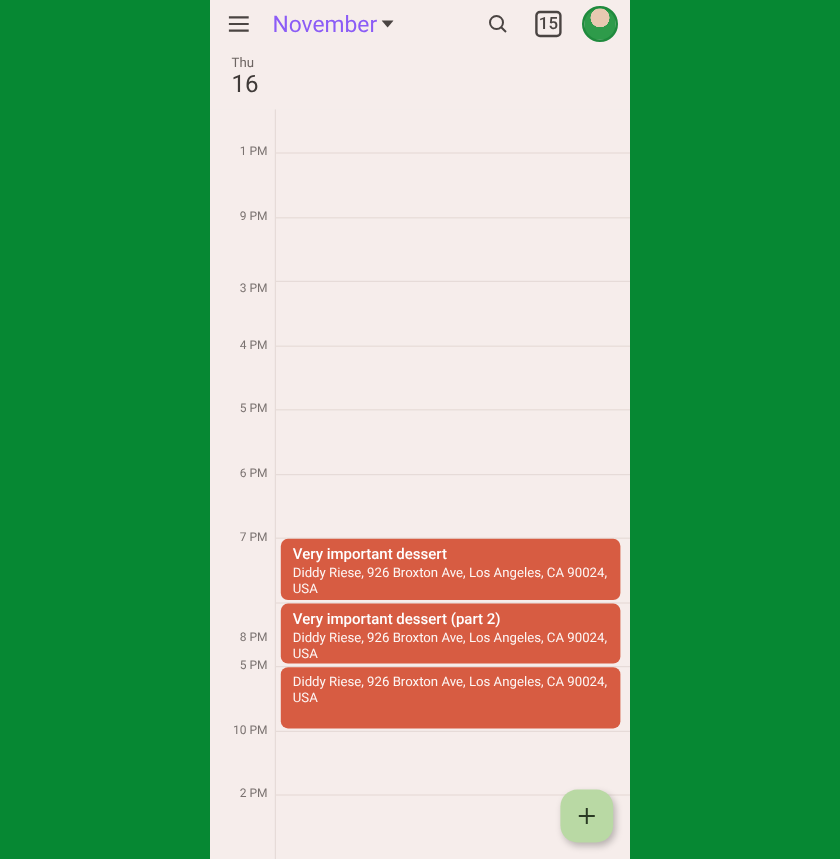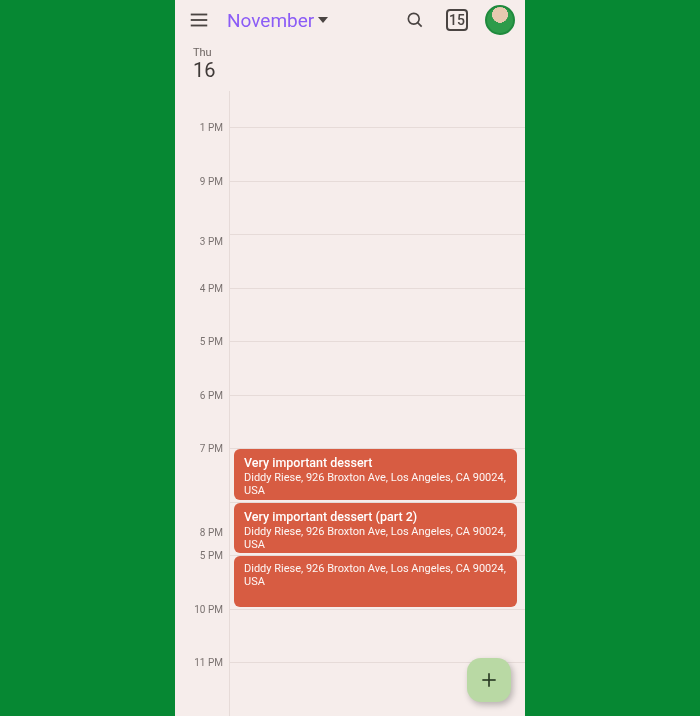--- a/index.html
+++ b/index.html
@@ -164,21 +164,21 @@
         <div class="hour-label" style="top: 36px;">1 PM</div>
         <div class="hour-label" style="top: 89.5px;">9 PM</div>
         <div class="hour-label" style="top: 150px;">3 PM</div>
         <div class="hour-label" style="top: 196.5px;">4 PM</div>
         <div class="hour-label" style="top: 250px;">5 PM</div>
         <div class="hour-label" style="top: 303.5px;">6 PM</div>
         <div class="hour-label" style="top: 357px;">7 PM</div>
         <div class="hour-label" style="top: 410.5px; margin-top: 30px;">8 PM</div>
         <div class="hour-label" style="top: 464px;">5 PM</div>
         <div class="hour-label" style="top: 517.5px;">10 PM</div>
-        <div class="hour-label" style="top: 571px;">11 PM</div>
+        <div class="hour-label" style="top: 571px;">2 PM</div>
       </div>
     <div class="events-col" id="events-col">
         <div class="hour-line" style="top: 36px;"></div>
         <div class="hour-line" style="top: 89.5px;"></div>
         <div class="hour-line" style="top: 143px;"></div>
         <div class="hour-line" style="top: 196.5px;"></div>
         <div class="hour-line" style="top: 250px;"></div>
         <div class="hour-line" style="top: 303.5px;"></div>
         <div class="hour-line" style="top: 357px;"></div>
         <div class="hour-line" style="top: 410.5px;"></div>

